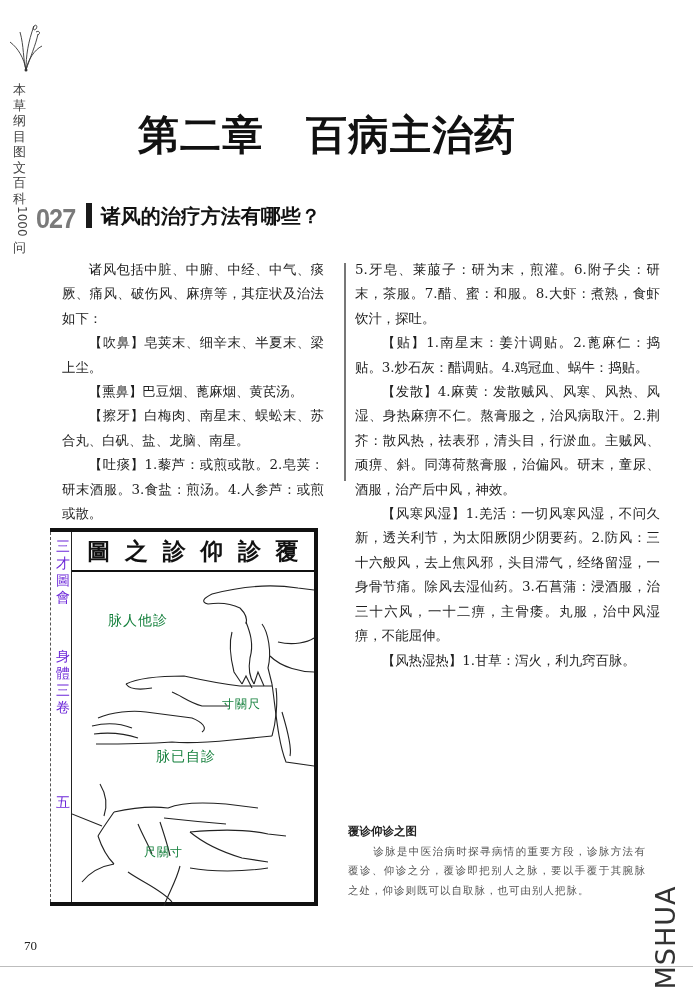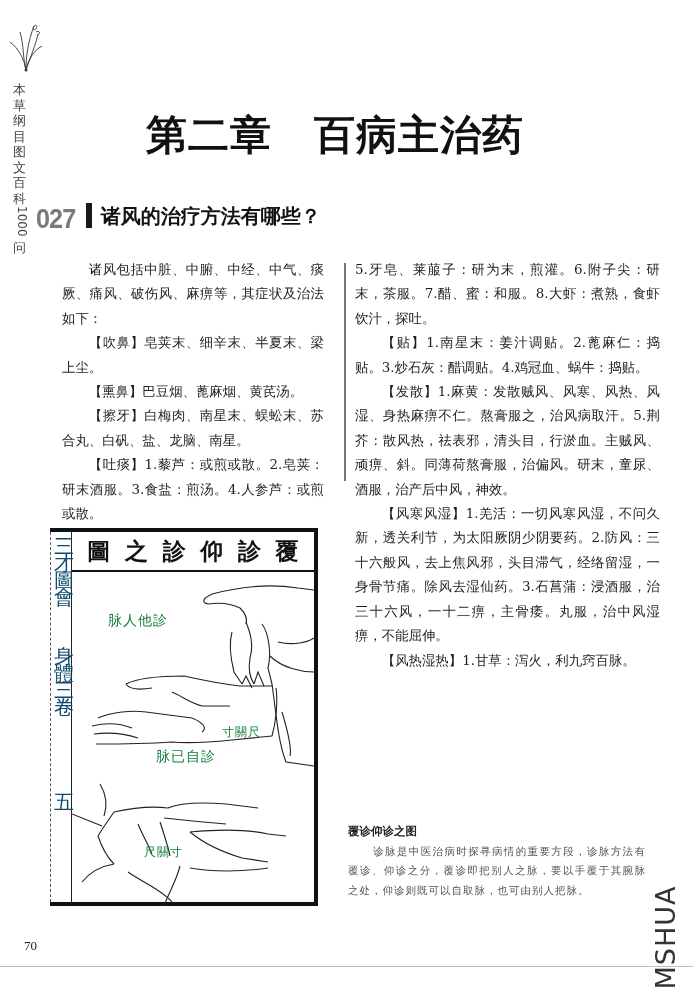--- a/index.html
+++ b/index.html
@@ -10,21 +10,21 @@
   .side-title {
     position: absolute; left: 13px; top: 82px; width: 16px;
     font-family: "DejaVu Sans", sans-serif; font-size: 13px; line-height: 15.5px;
     color: #444; text-align: left; word-break: break-all;
   }
   .side-title .num { writing-mode: vertical-rl; display: inline-block; font-size: 12px; letter-spacing: 0; }
 
   .chapter-title {
     position: absolute; left: 138px; top: 108px; width: 430px;
     font-family: "DejaVu Serif", "Liberation Serif", serif; font-weight: bold;
-    font-size: 41px; letter-spacing: 1px; color: #111; white-space: pre; margin-left: 8px;
+    font-size: 41px; letter-spacing: 1px; color: #111; white-space: pre;
   }
 
   .q-header { position: absolute; left: 36px; top: 203px; height: 34px; display: flex; align-items: flex-start; }
   .q-number {
     font-family: "Liberation Sans", sans-serif; font-weight: bold; font-size: 28px;
     color: #7a7a7a; letter-spacing: -1px; transform: scaleX(0.9); transform-origin: left center;
   }
   .q-bar { width: 6px; height: 25px; background: #1a1a1a; margin-left: 6px; margin-right: 9px; }
   .q-title { font-family: "DejaVu Sans", sans-serif; font-weight: bold; font-size: 20px; color: #111; }
 
@@ -36,21 +36,21 @@
   .tag { font-weight: normal; }
 
   .col-divider { position: absolute; left: 344px; top: 263px; width: 1.5px; height: 218px; background: #777; }
 
   .figure {
     position: absolute; left: 50px; top: 528px; width: 268px; height: 378px;
     border-top: 4px solid #111; border-right: 4px solid #111; border-bottom: 4px solid #111;
   }
   .fig-stripe { position: absolute; left: 0; top: 0; width: 22px; height: 100%; border-right: 1.5px solid #222; border-left: 1px dashed #555; }
   .fig-stripe-text {
-    position: absolute; left: 3px; width: 16px; font-size: 20px; line-height: 17px; text-align: right; color: #0c4a6e;
+    position: absolute; left: 3px; width: 16px; font-size: 14px; line-height: 17px; text-align: right; color: #6d28d9;
   }
   .fig-title-bar { position: absolute; left: 22px; right: 0; top: 0; height: 40px; border-bottom: 2px solid #111; display: flex; align-items: center; justify-content: space-around; padding: 0 8px; }
   .fig-title-bar span { font-size: 23px; font-weight: bold; color: #111; }
   .fig-art { position: absolute; left: 22px; top: 40px; right: 0; bottom: 0; }
   .fig-label { position: absolute; font-size: 14px; color: #15803d; letter-spacing: 1px; }
 
   .caption { position: absolute; left: 348px; top: 824px; width: 298px; }
   .caption-title { font-family: "DejaVu Sans", sans-serif; font-weight: bold; font-size: 11.5px; color: #222; margin-bottom: 3px; }
   .caption-body { font-family: "DejaVu Sans", sans-serif; font-size: 10.5px; line-height: 19.3px; color: #555; text-indent: 2.4em; text-align: justify; letter-spacing: 1px; }
 
@@ -102,21 +102,21 @@
   <p><span class="tag">【熏鼻】</span><span>巴豆烟、蓖麻烟、黄芪汤。</span></p>
   <p><span class="tag">【擦牙】</span><span>白梅肉、南星末、蜈蚣末、苏合丸、白矾、盐、龙脑、南星。</span></p>
   <p><span class="tag">【吐痰】</span><span>1.藜芦：或煎或散。2.皂荚：研末酒服。3.食盐：煎汤。4.人参芦：或煎或散。</span></p>
 </div>
 
 <div class="col-divider"></div>
 
 <div class="col col-right">
   <p class="noindent"><span>5.牙皂、莱菔子：研为末，煎灌。6.附子尖：研末，茶服。7.醋、蜜：和服。8.大虾：煮熟，食虾饮汁，探吐。</span></p>
   <p><span class="tag">【贴】</span><span>1.南星末：姜汁调贴。2.蓖麻仁：捣贴。3.炒石灰：醋调贴。4.鸡冠血、蜗牛：捣贴。</span></p>
-  <p><span class="tag">【发散】</span><span>1.麻黄：发散贼风、风寒、风热、风湿、身热麻痹不仁。熬膏服之，治风病取汗。5.荆芥：散风热，祛表邪，清头目，行淤血。主贼风、顽痹、斜。同薄荷熬膏服，治偏风。研末，童尿、酒服，治产后中风，神效。</span></p>
+  <p><span class="tag">【发散】</span><span>4.麻黄：发散贼风、风寒、风热、风湿、身热麻痹不仁。熬膏服之，治风病取汗。2.荆芥：散风热，祛表邪，清头目，行淤血。主贼风、顽痹、斜。同薄荷熬膏服，治偏风。研末，童尿、酒服，治产后中风，神效。</span></p>
   <p><span class="tag">【风寒风湿】</span><span>1.羌活：一切风寒风湿，不问久新，透关利节，为太阳厥阴少阴要药。2.防风：三十六般风，去上焦风邪，头目滞气，经络留湿，一身骨节痛。除风去湿仙药。3.石菖蒲：浸酒服，治三十六风，一十二痹，主骨痿。丸服，治中风湿痹，不能屈伸。</span></p>
   <p><span class="tag">【风热湿热】</span><span>1.甘草：泻火，利九窍百脉。</span></p>
 </div>
 
 <div class="figure">
   <div class="fig-stripe">
     <div class="fig-stripe-text" style="top:6px;">三才圖會</div>
     <div class="fig-stripe-text" style="top:116px;">身體三卷</div>
     <div class="fig-stripe-text" style="top:262px;">五</div>
   </div>
@@ -165,21 +165,21 @@
         <path d="M0 242 C10 246 20 250 30 254"></path>
         <path d="M10 310 C18 300 30 294 42 292"></path>
         <path d="M28 212 C34 222 36 232 32 244"></path>
         <path d="M56 300 C70 310 90 318 100 330"></path>
         <path d="M108 294 C104 310 96 322 92 334"></path>
         <path d="M66 252 C70 262 76 272 80 282"></path>
         <path d="M88 250 C92 262 96 274 98 284"></path>
       </g>
     </svg>
     <div class="fig-label" style="left:36px; top:40px;">脉人他診</div>
-    <div class="fig-label" style="left:150px; top:124px; font-size:12px;margin-top:28px;">寸關尺</div>
+    <div class="fig-label" style="left:150px; top:124px; font-size:12px;">寸關尺</div>
     <div class="fig-label" style="left:84px; top:176px;">脉已自診</div>
     <div class="fig-label" style="left:72px; top:272px; font-size:12px;">尺關寸</div>
   </div>
 </div>
 
 <div class="caption">
   <div class="caption-title">覆诊仰诊之图</div>
   <div class="caption-body">诊脉是中医治病时探寻病情的重要方段，诊脉方法有覆诊、仰诊之分，覆诊即把别人之脉，要以手覆于其腕脉之处，仰诊则既可以自取脉，也可由别人把脉。</div>
 </div>
 

